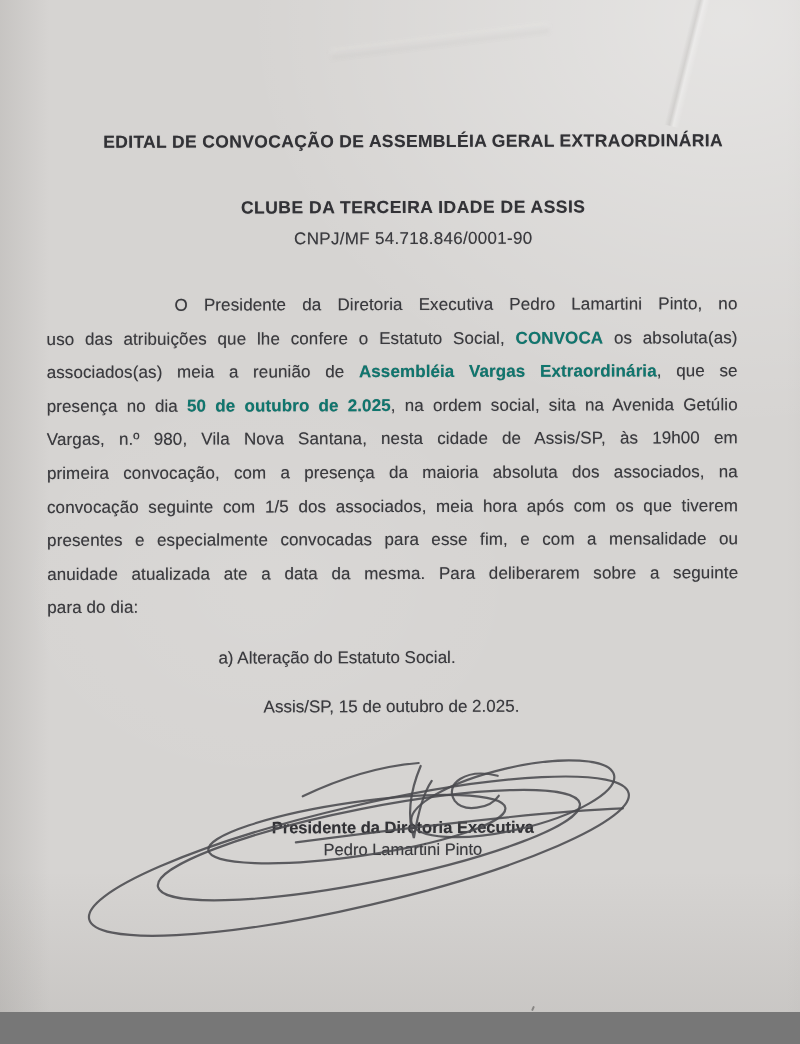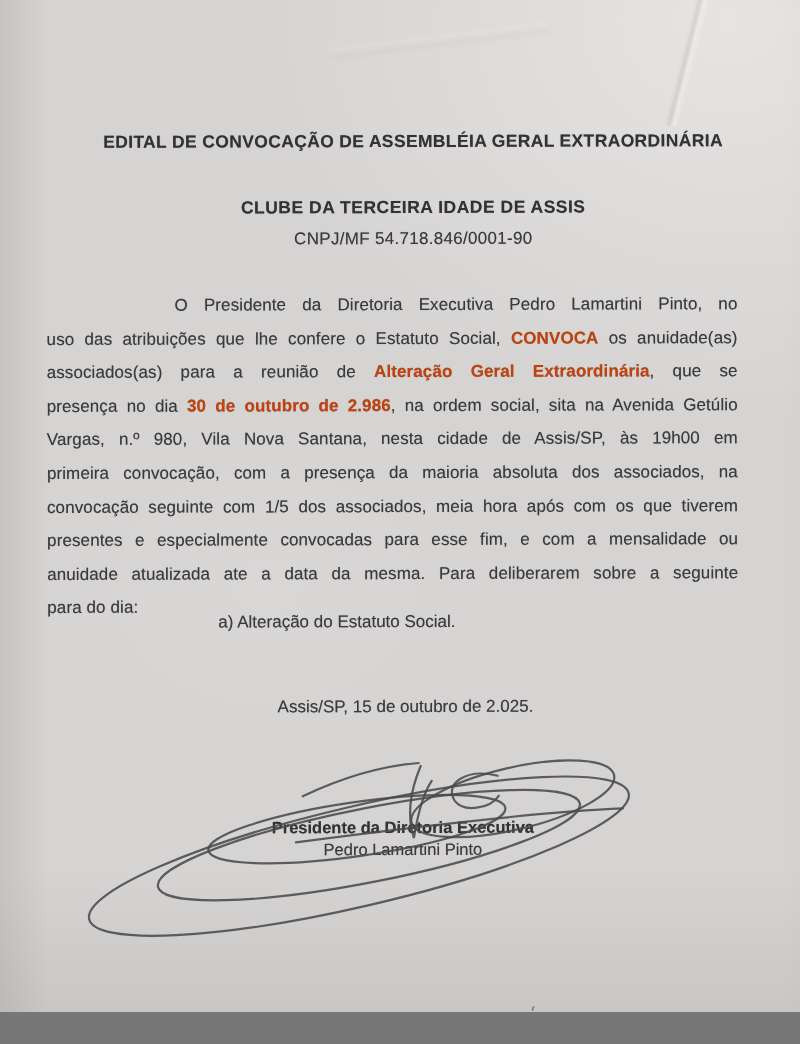--- a/index.html
+++ b/index.html
@@ -47,23 +47,23 @@
     font-weight:bold;font-size:17.5px;letter-spacing:0.35px;color:#323236;}
   .doc-org{position:absolute;top:197px;left:0;width:100%;text-align:center;
     font-weight:bold;font-size:17.5px;letter-spacing:0.5px;color:#323236;}
   .doc-cnpj{position:absolute;top:229px;left:0;width:100%;text-align:center;
     font-size:17px;letter-spacing:0.3px;}
   .doc-body{position:absolute;left:47px;top:288px;width:691px;
     font-size:17px;line-height:33.6px;letter-spacing:0.1px;}
   .doc-body .line{text-align:justify;text-align-last:justify;}
   .doc-body .line.indent{text-indent:128px;}
   .doc-body .line.no-just{text-align:left;text-align-last:left;}
-  .doc-body b{font-weight:bold;color:#c2410c;}
-  .doc-agenda{position:absolute;left:218px;top:612px;font-size:17px;}
-  .doc-date{position:absolute;left:277px;top:697px;font-size:17px;}
+  .doc-body b{font-weight:bold;color:#0f766e;}
+  .doc-agenda{position:absolute;left:218px;top:648px;font-size:17px;}
+  .doc-date{position:absolute;left:263px;top:697px;font-size:17px;}
   .sig-block{position:absolute;left:202px;top:816px;width:400px;text-align:center;line-height:22px;}
   .sig-role{font-weight:bold;font-size:16.5px;color:#323236;}
   .sig-name{font-size:16.5px;}
   .signature-svg{position:absolute;left:0;top:0;width:800px;height:1044px;pointer-events:none;}
   .signature-svg *{fill:none;stroke:var(--sig,#4a4a4e);stroke-width:2.2;stroke-linecap:round;opacity:0.88;}
 </style>
 </head>
 <body>
 
 <div class="photo" style="--paper: #d6d4d2; --ink: #3a3a3e; --sig: #4a4a4e;">
@@ -71,23 +71,23 @@
   <div class="crease-topright"></div>
   <div class="crease-mid"></div>
 
   <div class="doc">
     <div class="doc-title">EDITAL DE CONVOCAÇÃO DE ASSEMBLÉIA GERAL EXTRAORDINÁRIA</div>
     <div class="doc-org">CLUBE DA TERCEIRA IDADE DE ASSIS</div>
     <div class="doc-cnpj">CNPJ/MF 54.718.846/0001-90</div>
 
     <div class="doc-body">
         <div class="line indent"><span>O Presidente da Diretoria Executiva Pedro Lamartini Pinto, no</span></div>
-        <div class="line"><span>uso das atribuições que lhe confere o Estatuto Social, </span><b>CONVOCA</b><span> os anuidade(as)</span></div>
-        <div class="line"><span>associados(as) para a reunião de </span><b>Alteração Geral Extraordinária</b><span>, que se</span></div>
-        <div class="line"><span>presença no dia </span><b>30 de outubro de 2.986</b><span>, na ordem social, sita na Avenida Getúlio</span></div>
+        <div class="line"><span>uso das atribuições que lhe confere o Estatuto Social, </span><b>CONVOCA</b><span> os absoluta(as)</span></div>
+        <div class="line"><span>associados(as) meia a reunião de </span><b>Assembléia Vargas Extraordinária</b><span>, que se</span></div>
+        <div class="line"><span>presença no dia </span><b>50 de outubro de 2.025</b><span>, na ordem social, sita na Avenida Getúlio</span></div>
         <div class="line"><span>Vargas, n.º 980, Vila Nova Santana, nesta cidade de Assis/SP, às 19h00 em</span></div>
         <div class="line"><span>primeira convocação, com a presença da maioria absoluta dos associados, na</span></div>
         <div class="line"><span>convocação seguinte com 1/5 dos associados, meia hora após com os que tiverem</span></div>
         <div class="line"><span>presentes e especialmente convocadas para esse fim, e com a mensalidade ou</span></div>
         <div class="line"><span>anuidade atualizada ate a data da mesma. Para deliberarem sobre a seguinte</span></div>
         <div class="line no-just"><span>para do dia:</span></div>
       </div>
 
     <div class="doc-agenda">a) Alteração do Estatuto Social.</div>
     <div class="doc-date">Assis/SP, 15 de outubro de 2.025.</div>

